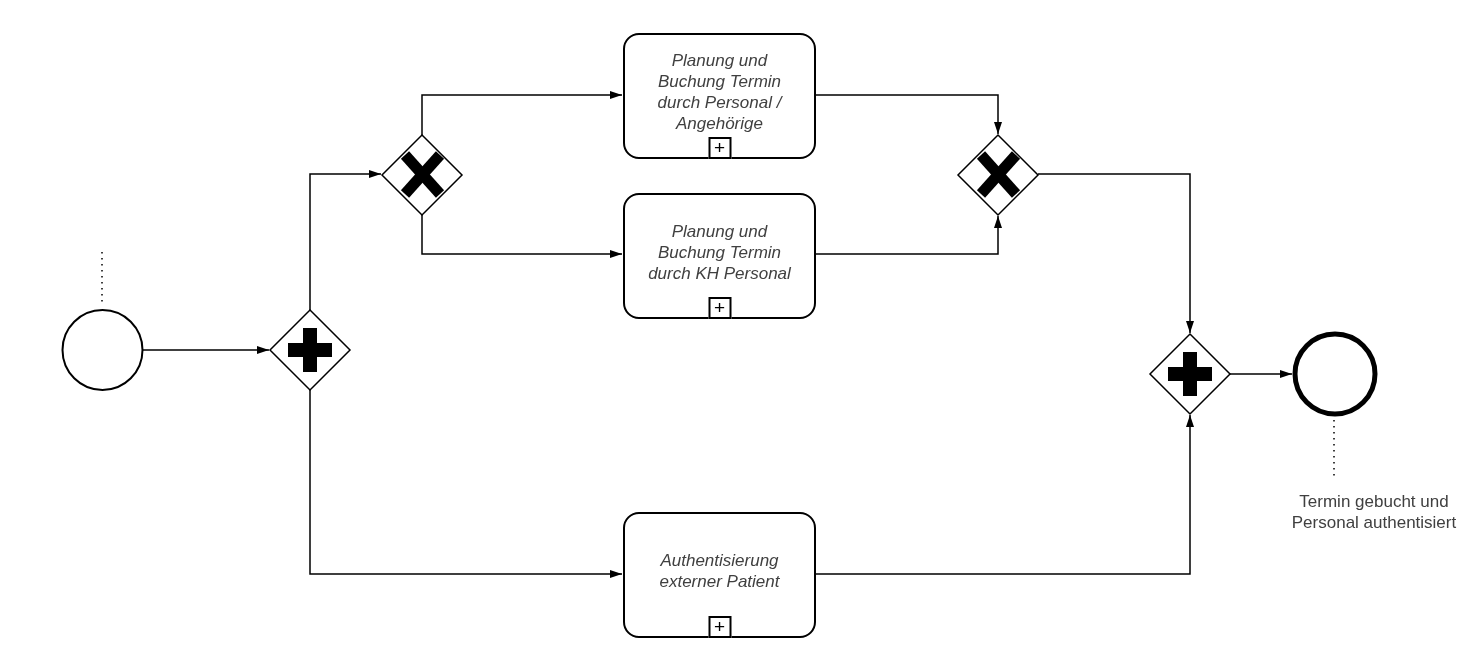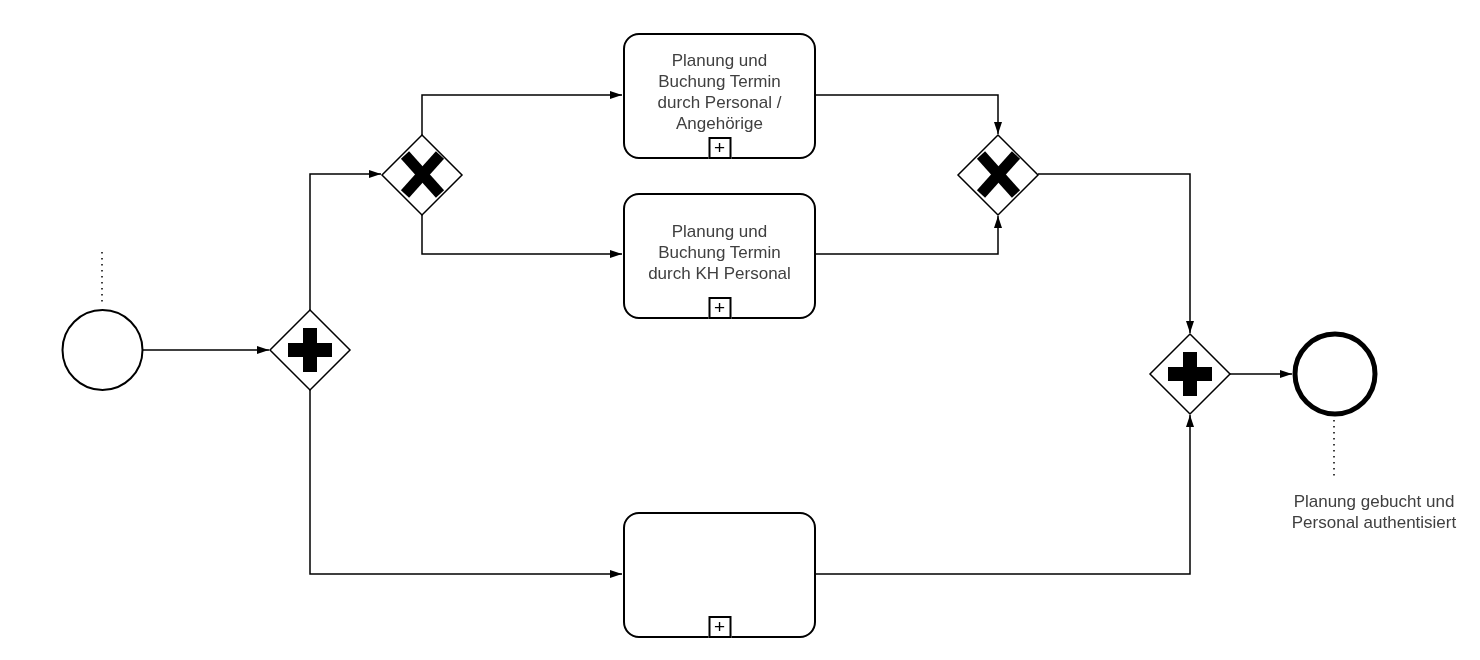--- a/index.html
+++ b/index.html
@@ -33,20 +33,21 @@
     align-items: center;
     justify-content: center;
     padding-bottom: 8px;
   }
   .task-text {
     font-size: 17px;
     line-height: 21px;
     color: #404040;
     text-align: center;
     white-space: nowrap;
+    font-style: italic;
   }
   .subprocess-marker {
     position: absolute;
     left: 50%;
     bottom: -2px;
     transform: translateX(-50%);
     box-sizing: border-box;
     width: 23px;
     height: 22px;
     border: 2px solid #000000;
@@ -137,22 +138,26 @@
   <div class="task" style="left:623px; top:193px;">
     <div class="task-text">
       <div>Planung und</div>
       <div>Buchung Termin</div>
       <div>durch KH Personal</div>
     </div>
     <div class="subprocess-marker">+</div>
   </div>
 
   <div class="task" style="left:623px; top:512px;">
+    <div class="task-text">
+      <div>Authentisierung</div>
+      <div>externer Patient</div>
+    </div>
     <div class="subprocess-marker">+</div>
   </div>
 
 
   <div id="end-label" class="ext-label">
-    <div>Planung gebucht und</div>
+    <div>Termin gebucht und</div>
     <div>Personal authentisiert</div>
   </div>
 
 </div>
 
 </body></html>

